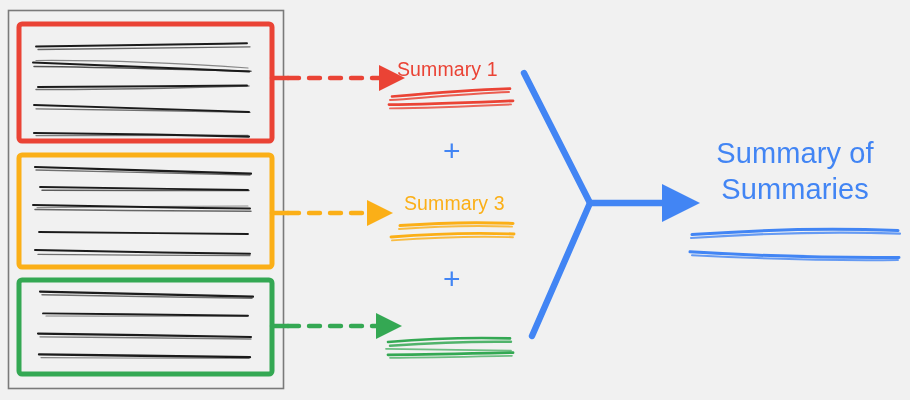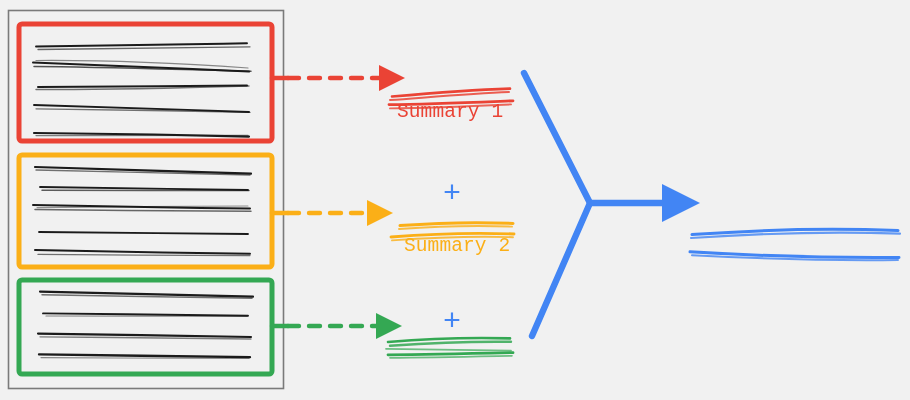--- a/index.html
+++ b/index.html
@@ -21,24 +21,23 @@
   #svg-layer {
     position: absolute;
     left: 0;
     top: 0;
     width: 910px;
     height: 400px;
   }
   .label {
     position: absolute;
     white-space: nowrap;
-    font-family: Liberation Mono, monospace;
+    font-family: Liberation Sans, sans-serif;
     font-weight: 400;
     letter-spacing: 0.1px;
-    margin-top: 43px;
   }
   .summary-label {
     font-size: 19.5px;
   }
   .final-label {
     font-size: 29px;
     line-height: 36px;
     text-align: center;
     font-weight: 400;
   }
@@ -167,21 +166,25 @@
     <g fill="none" stroke="#4285F4" stroke-linecap="round">
       <path d="M692,234.6 C750,230.4 830,228.0 898,230.6" stroke-width="3.0"></path>
       <path d="M691,238.0 C752,233.8 832,231.4 900,233.6" stroke-width="2.1" opacity="0.8"></path>
       <path d="M690,251.8 C750,255.4 830,258.0 899,257.4" stroke-width="3.0"></path>
       <path d="M692,255.2 C752,258.4 832,260.8 898,260.0" stroke-width="2.0" opacity="0.8"></path>
     </g>
   </svg>
 
   <div class="label summary-label" style="left:397px; top:58px; color:#EA4335;">Summary 1</div>
 
-  <div class="label summary-label" style="left:404px; top:192px; color:#FBAF17;">Summary 2</div>
+  <div class="label summary-label" style="left:404px; top:192px; color:#FBAF17;">Summary 3</div>
 
 
   <div class="label" style="left:443px; top:134px; color:#4285F4; font-size:30px; font-weight:400;">+</div>
 
   <div class="label" style="left:443px; top:262px; color:#4285F4; font-size:30px; font-weight:400;">+</div>
 
+  <div class="label final-label" style="left:690px; top:135px; width:210px; color:#4285F4;">
+    <span class="line">Summary of</span>
+    <span class="line">Summaries</span>
+  </div>
 
 </div>
 
 </body></html>

